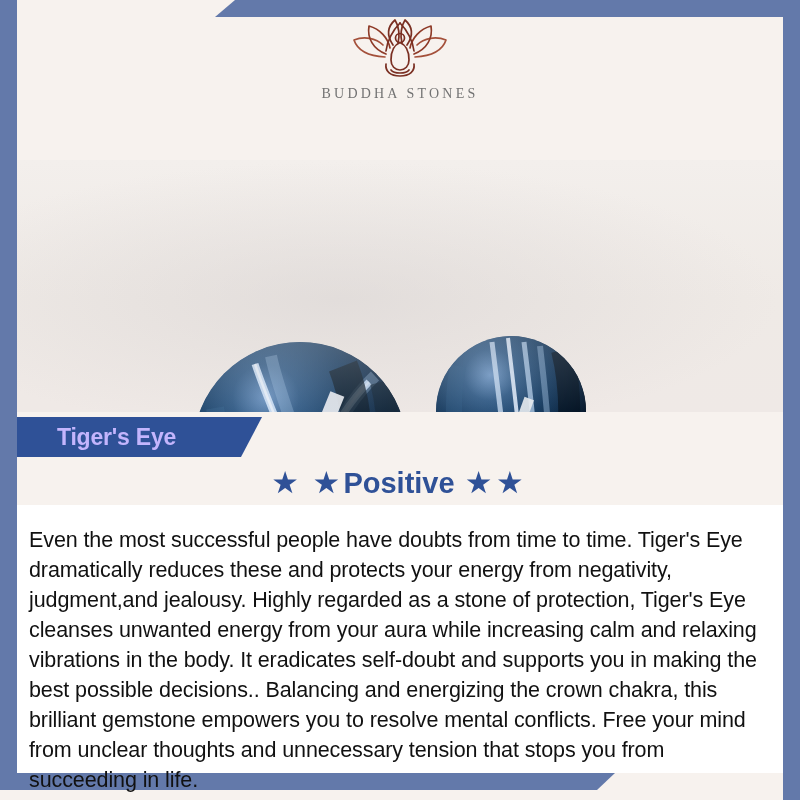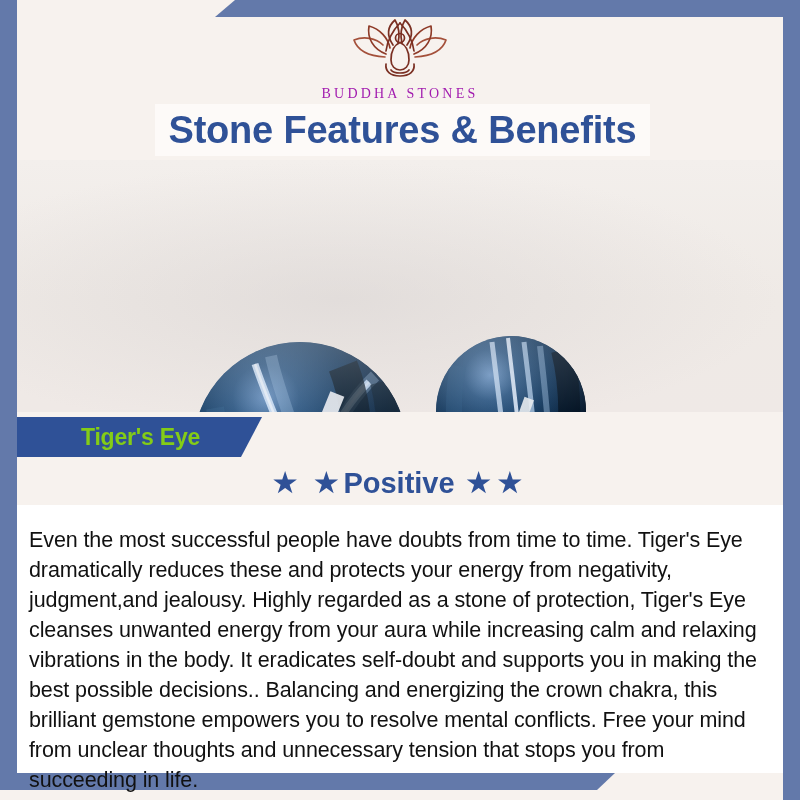--- a/index.html
+++ b/index.html
@@ -60,21 +60,21 @@
     margin: 0 auto;
     width: 106px;
     height: 70px;
   }
   .logo-text {
     display: block;
     margin-top: 2px;
     font-family: "Liberation Serif", serif;
     font-size: 14px;
     letter-spacing: 3.2px;
-    color: #a21caf;
+    color: #737373;
     font-weight: 400;
   }
 
   
   .title-band {
     position: absolute;
     left: 155px; top: 104px;
     width: 495px; height: 52px;
     background: #fdfaf8;
     z-index: 5;
@@ -130,22 +130,22 @@
     position: absolute;
     left: 17px; top: 417px;
     width: 245px; height: 40px;
     background: #2f5197;
     z-index: 6;
     clip-path: polygon(0 0, 100% 0, calc(100% - 21px) 100%, 0 100%);
     display: flex;
     align-items: center;
   }
   .name-ribbon span {
-    margin-left: 64px;
-    color: #84cc16;
+    margin-left: 40px;
+    color: #c4b5fd;
     font-size: 23px;
     font-weight: bold;
     letter-spacing: -0.2px;
     white-space: nowrap;
   }
 
   
   .benefits {
     position: absolute;
     left: 17px; top: 462px;
@@ -228,23 +228,20 @@
 
         <path d="M106 57 C94 62 88 76 88 92 C88 104 96 112 106 112 C116 112 124 104 124 92 C124 76 118 62 106 57 Z"></path>
 
         <path d="M78 100 C76 114 86 124 106 124 C126 124 136 114 134 100"></path>
         <path d="M88 112 C94 120 118 120 124 112"></path>
       </g>
     </svg>
     <span class="logo-text">BUDDHA STONES</span>
   </div>
 
-  <div class="title-band">
-    <h1>Stone Features &amp; Benefits</h1>
-  </div>
 
   <div class="photo">
 
     <div class="sphere sph-big">
       <svg viewBox="0 0 214 214" width="214" height="214">
         <defs>
           <radialGradient id="gBig" cx="34%" cy="26%" r="78%">
             <stop offset="0%" stop-color="#6a93c2"></stop>
             <stop offset="20%" stop-color="#2f5a86"></stop>
             <stop offset="48%" stop-color="#143a60"></stop>

